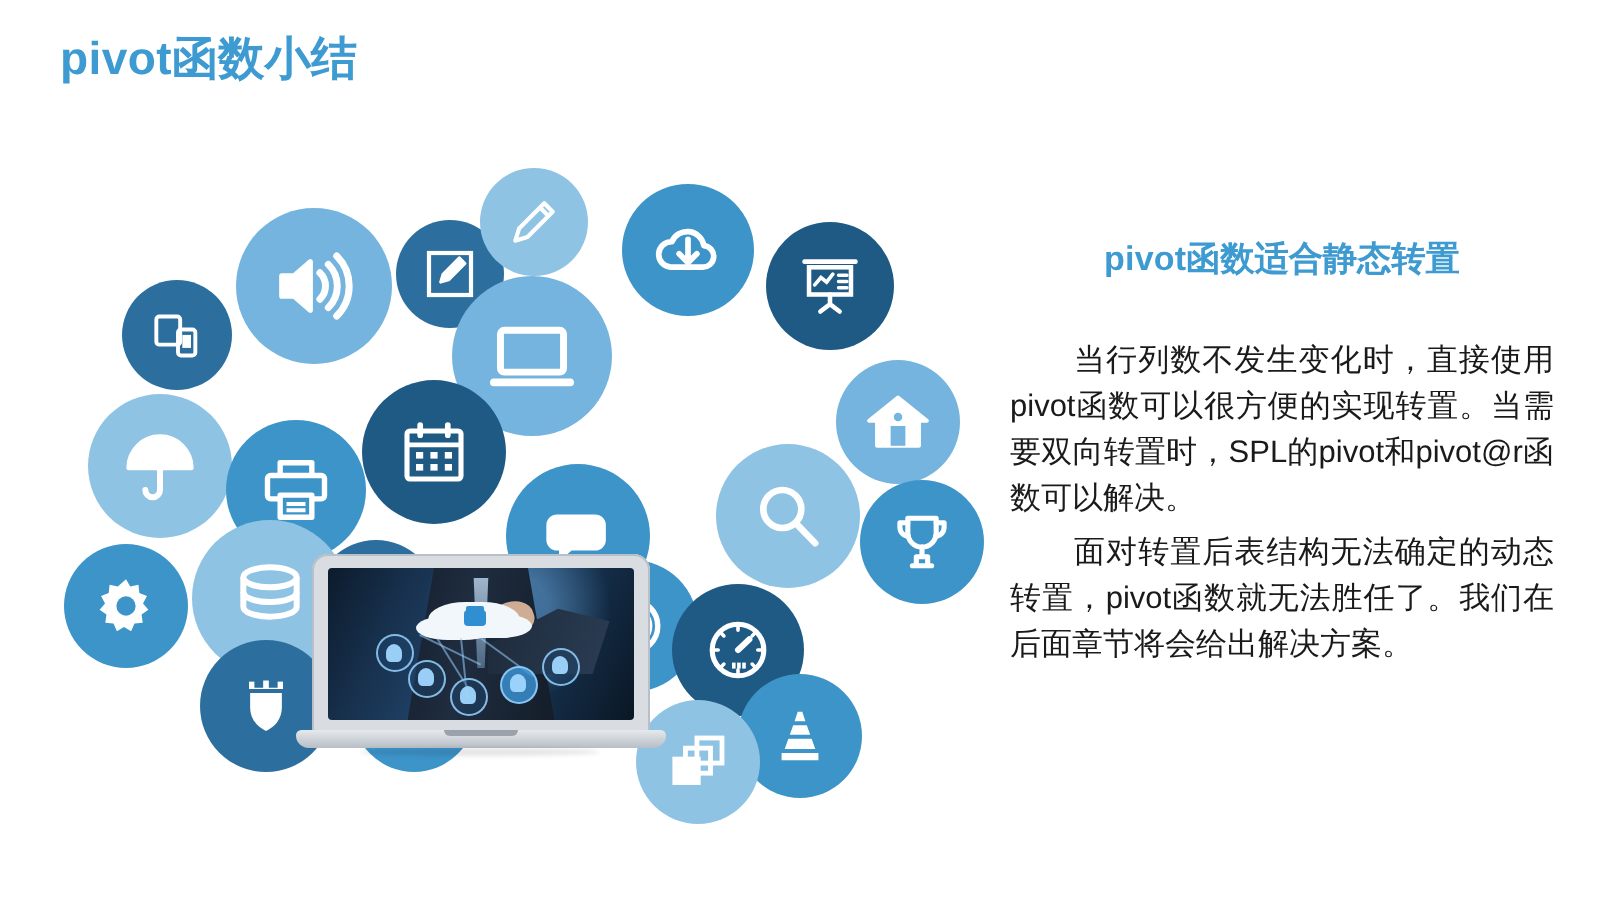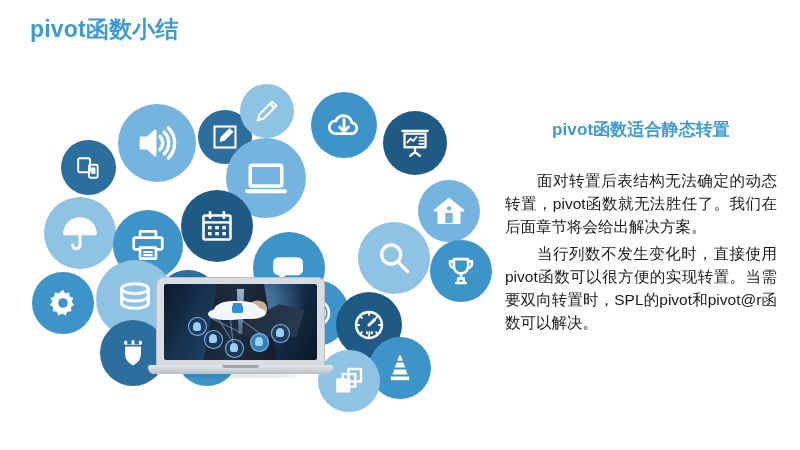--- a/index.html
+++ b/index.html
@@ -355,17 +355,17 @@
         <div class="node n4"></div>
         <div class="node n5"></div>
       </div>
     </div>
     <div class="base"></div>
     <div class="foot"></div>
   </div>
 
   <div class="text-col">
     <div class="sec-head">pivot函数适合静态转置</div>
+    <p class="para">当行列数不发生变化时，直接使用pivot函数可以很方便的实现转置。当需要双向转置时，SPL的pivot和pivot@r函数可以解决。</p>
     <p class="para">面对转置后表结构无法确定的动态转置，pivot函数就无法胜任了。我们在后面章节将会给出解决方案。</p>
-    <p class="para">当行列数不发生变化时，直接使用pivot函数可以很方便的实现转置。当需要双向转置时，SPL的pivot和pivot@r函数可以解决。</p>
   </div>
 
 </div>
 
 </body></html>

